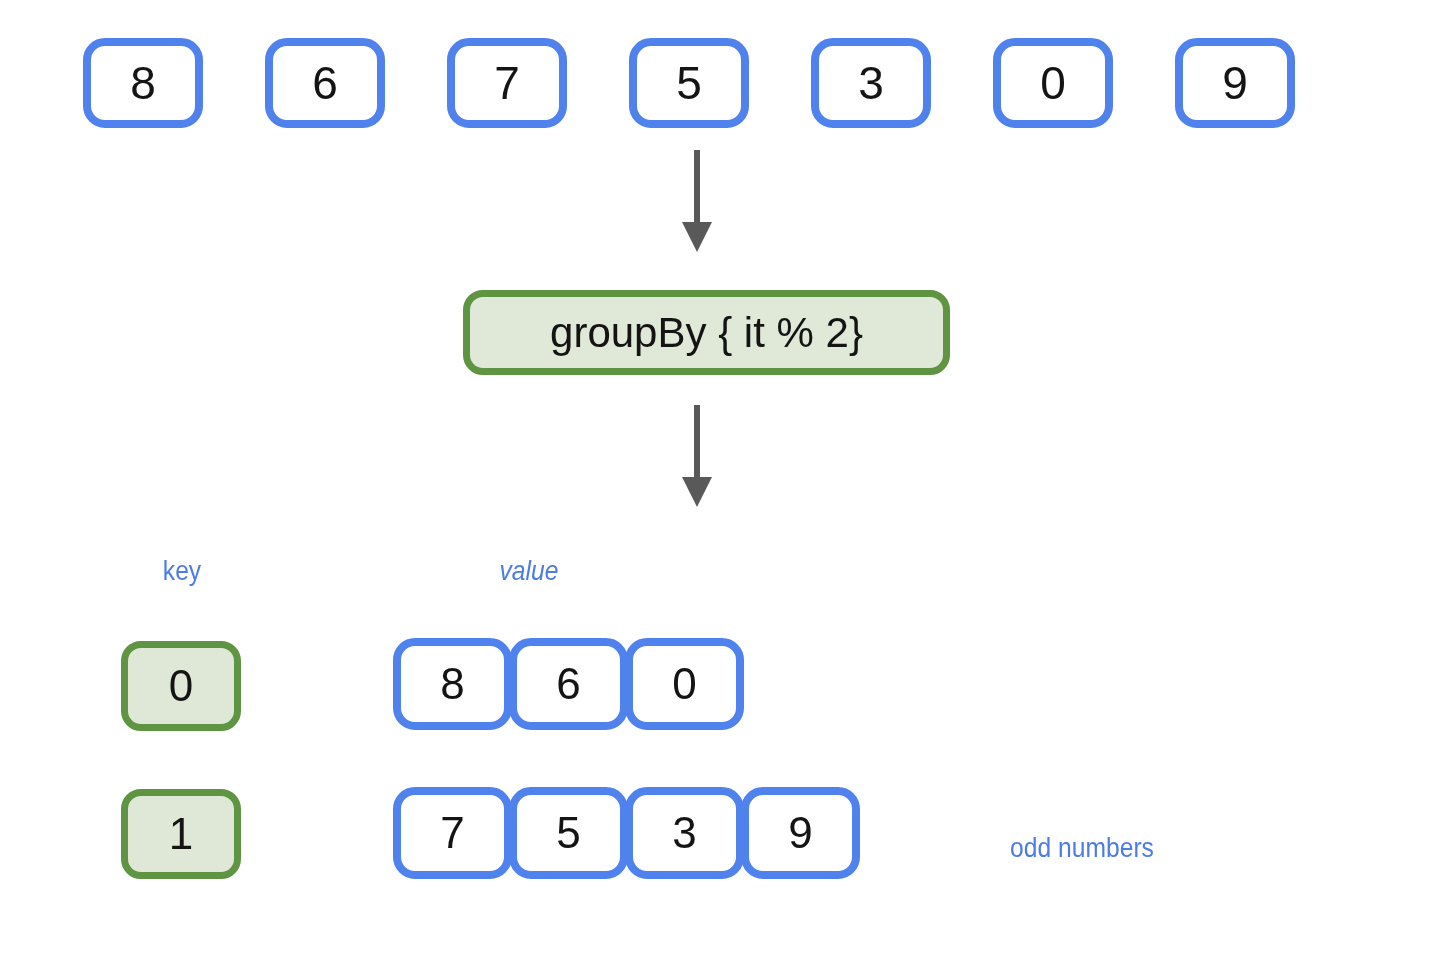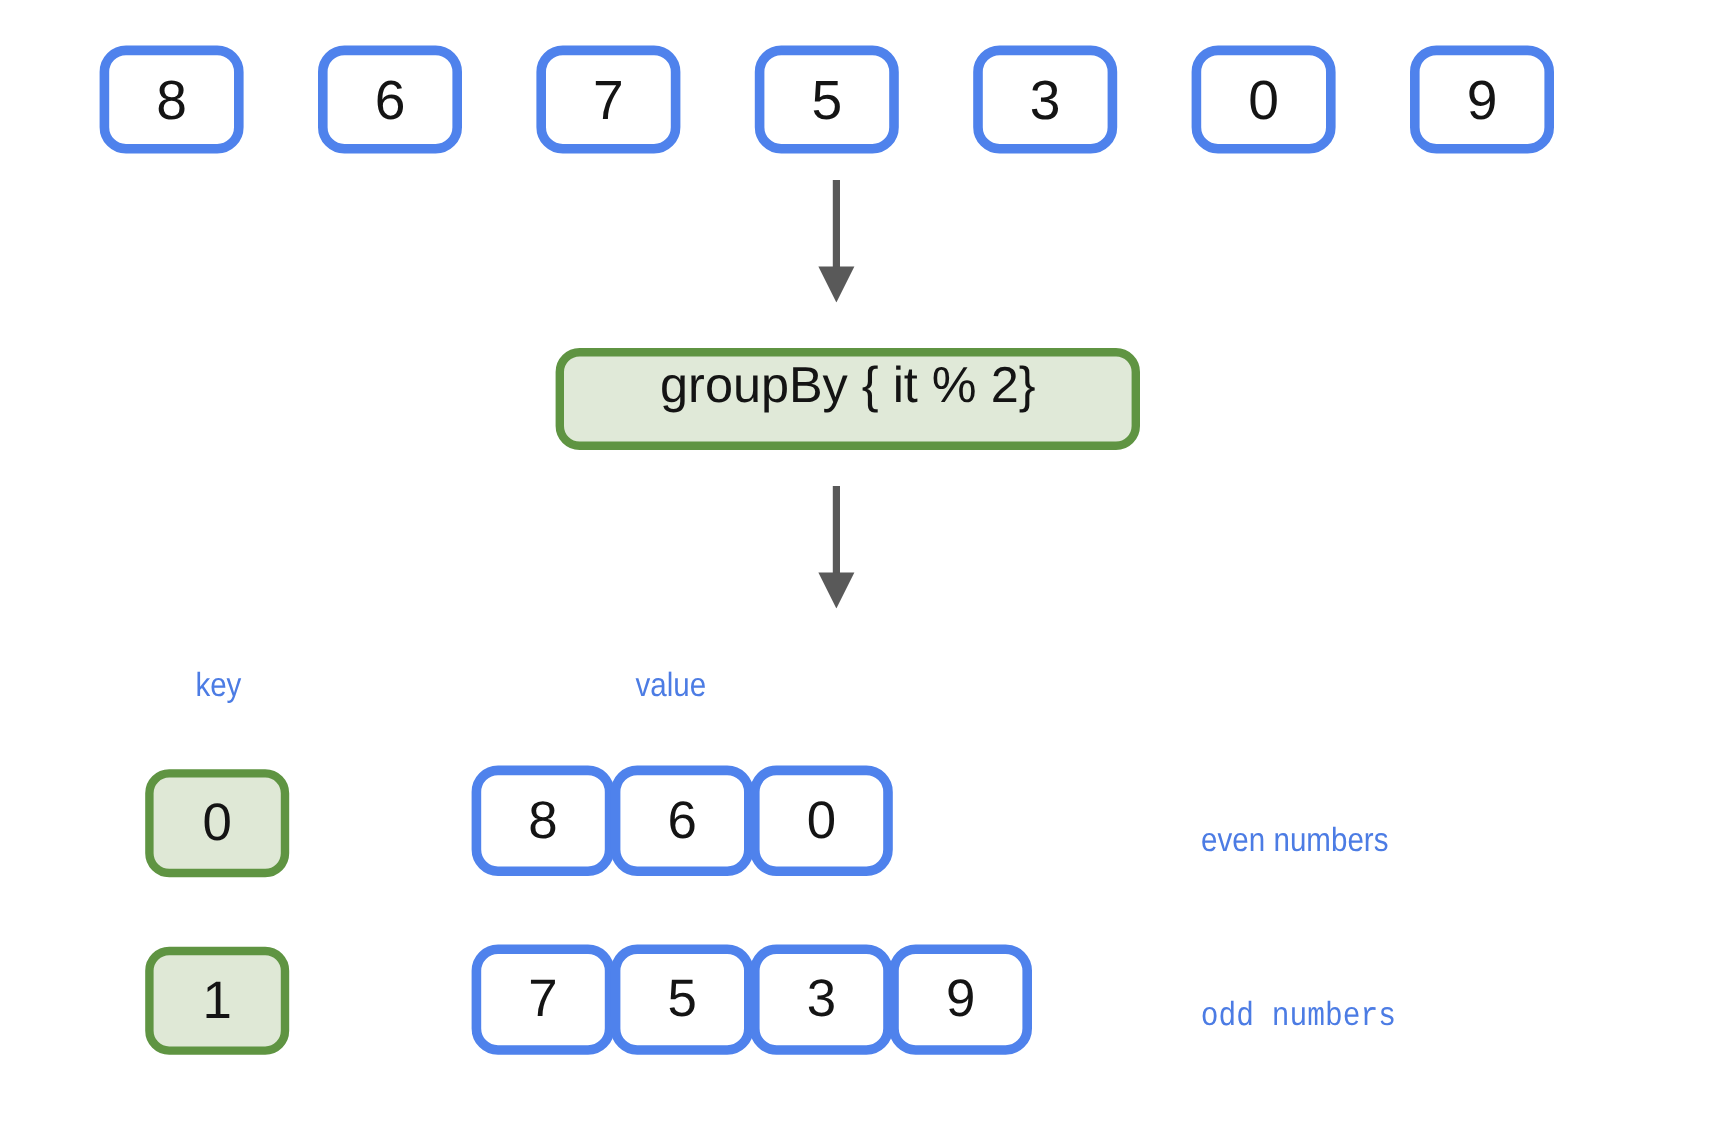--- a/index.html
+++ b/index.html
@@ -53,43 +53,43 @@
     box-sizing: border-box;
     position: absolute;
     left: 463px;
     top: 290px;
     width: 487px;
     height: 85px;
     background: #e0e9d8;
     border: 7px solid #5f9442;
     border-radius: 20px;
     display: flex;
-    align-items: flex-start;
+    align-items: center;
     justify-content: center;
     font-size: 42px;
     font-weight: 500;
     color: #141414;
   }
 
   
   .label {
     position: absolute;
     color: #4c7ce4;
     font-size: 28px;
     font-weight: 400;
     white-space: nowrap;
   }
   .label .cond {
     display: inline-block;
     transform: translate(-50%, -50%) scaleX(0.88);
   }
   .label-key    { left: 182px;  top: 571px; }
-  .label-value  { left: 559px;  top: 571px; }
+  .label-value  { left: 529px;  top: 571px; font-style: italic; }
   .label-even   { left: 1079px; top: 700px; }
-  .label-odd    { left: 1082px; top: 848px; font-family: Liberation Mono, monospace; }
+  .label-odd    { left: 1082px; top: 848px; }
 
   
   .key-box {
     box-sizing: border-box;
     position: absolute;
     width: 120px;
     height: 90px;
     background: #dfe8d6;
     border: 7px solid #5f9442;
     border-radius: 20px;
@@ -172,23 +172,20 @@
     <div class="box">
         <span>8</span>
       </div>
     <div class="box">
         <span>6</span>
       </div>
     <div class="box">
         <span>0</span>
       </div>
   </div>
-  <div class="label label-even">
-    <span class="cond">even numbers</span>
-  </div>
 
   <div class="key-box key-box-1">
     <span>1</span>
   </div>
   <div class="value-row value-row-1">
     <div class="box">
         <span>7</span>
       </div>
     <div class="box">
         <span>5</span>

